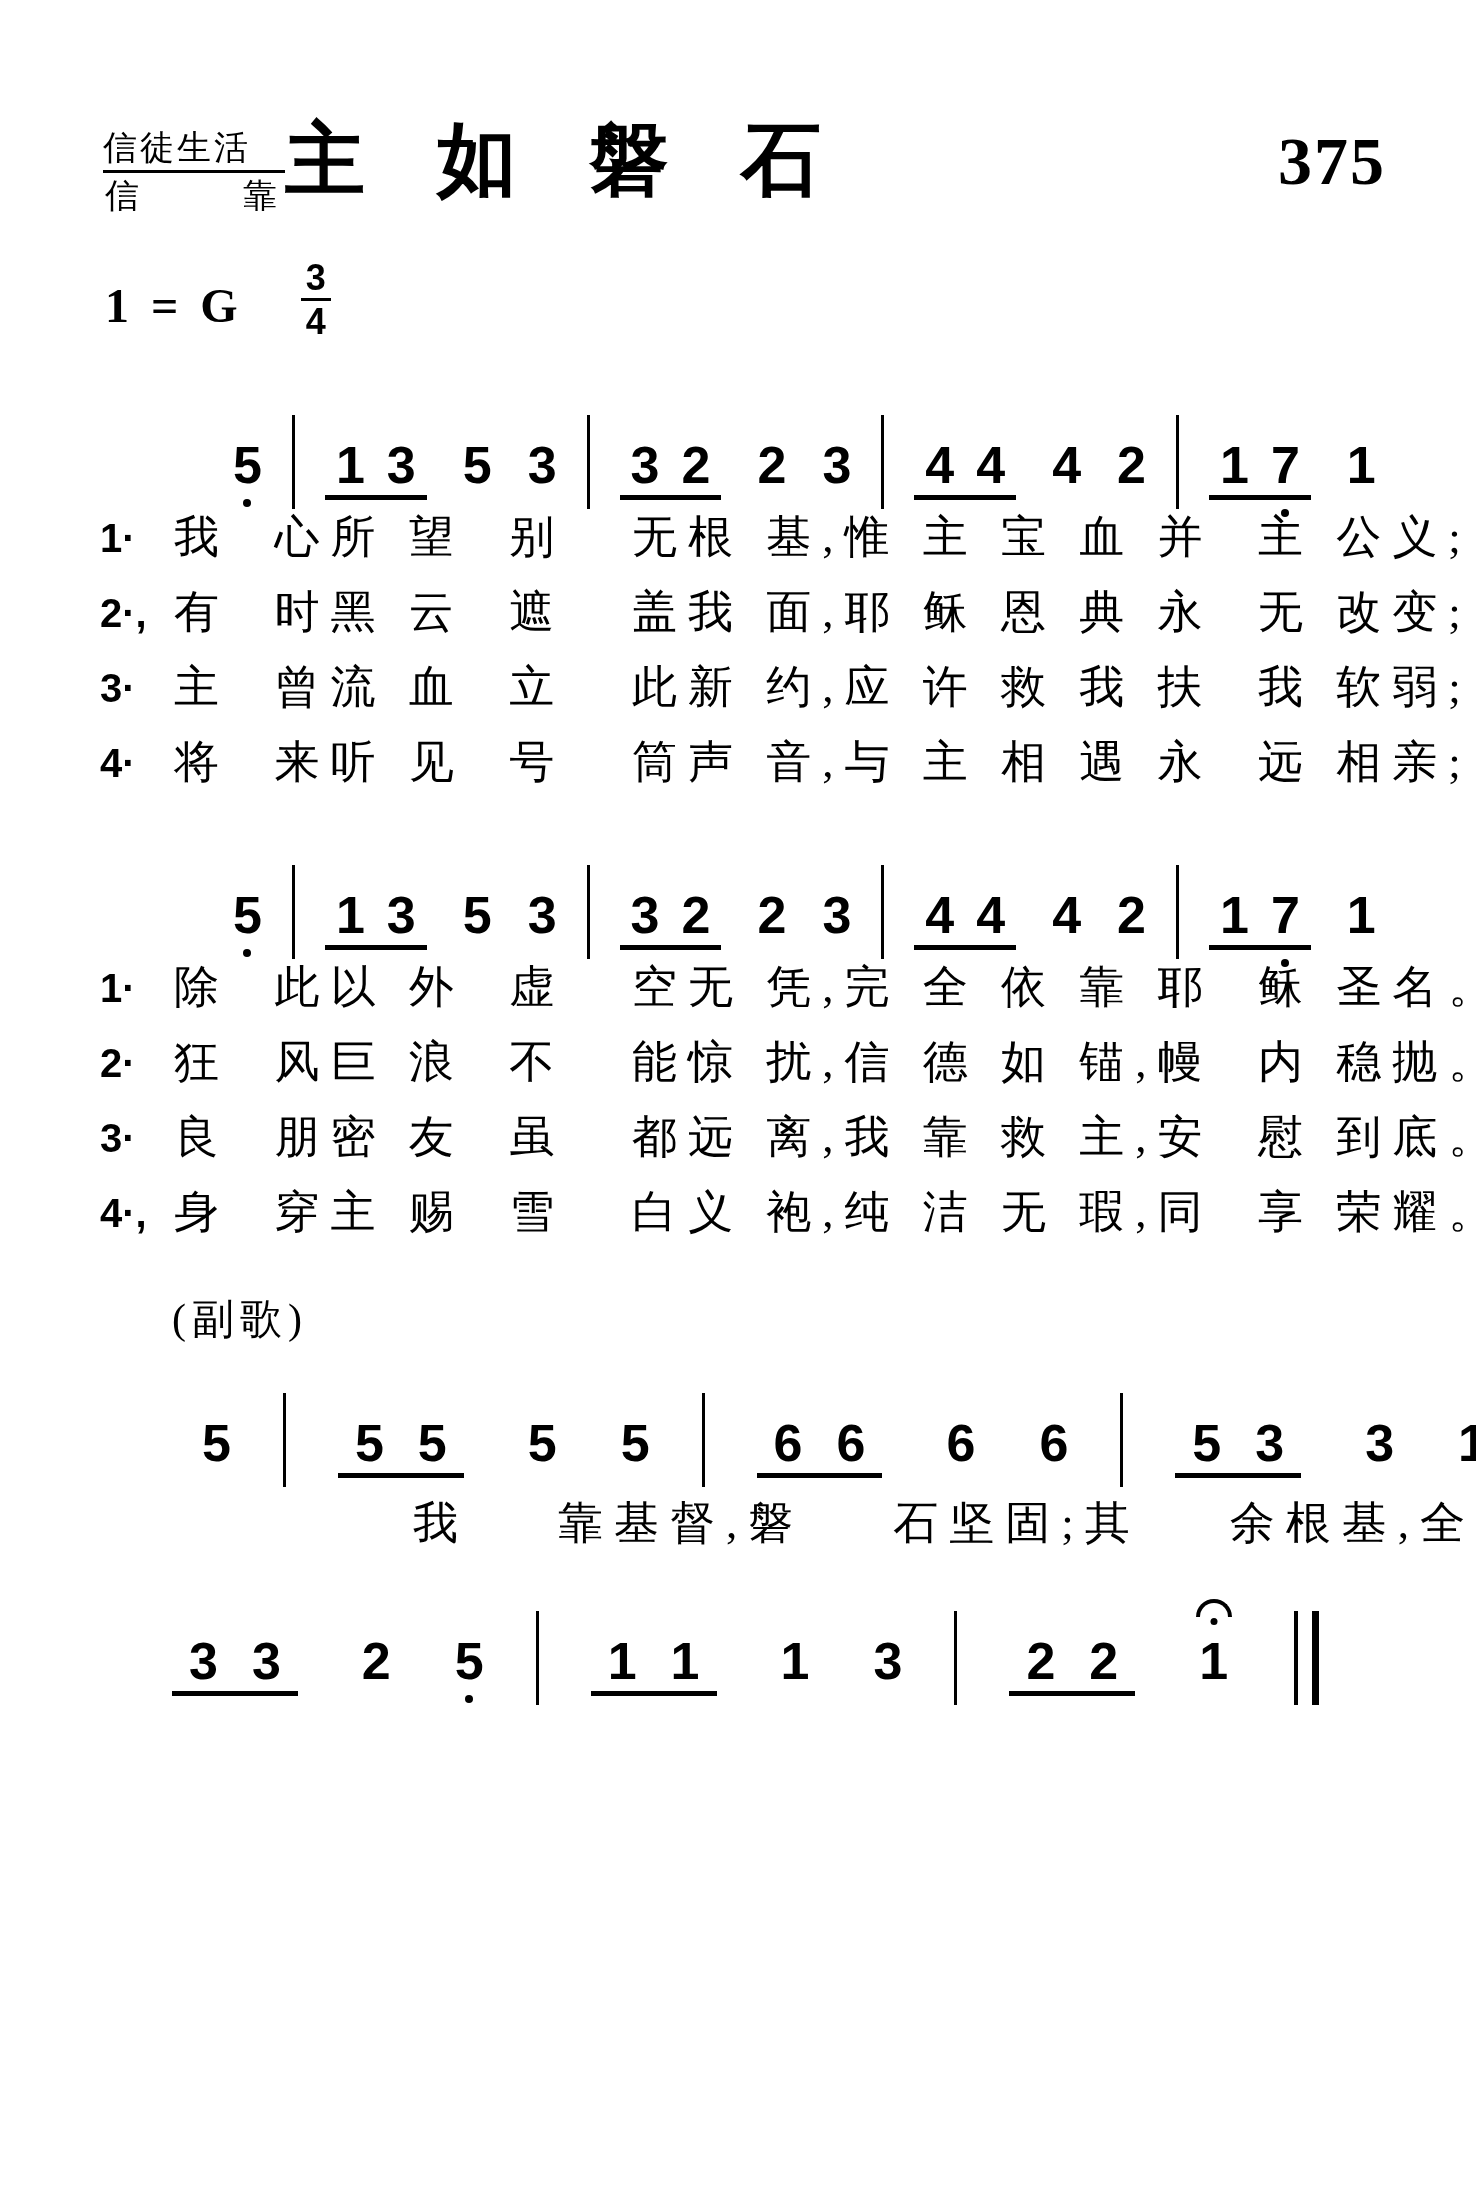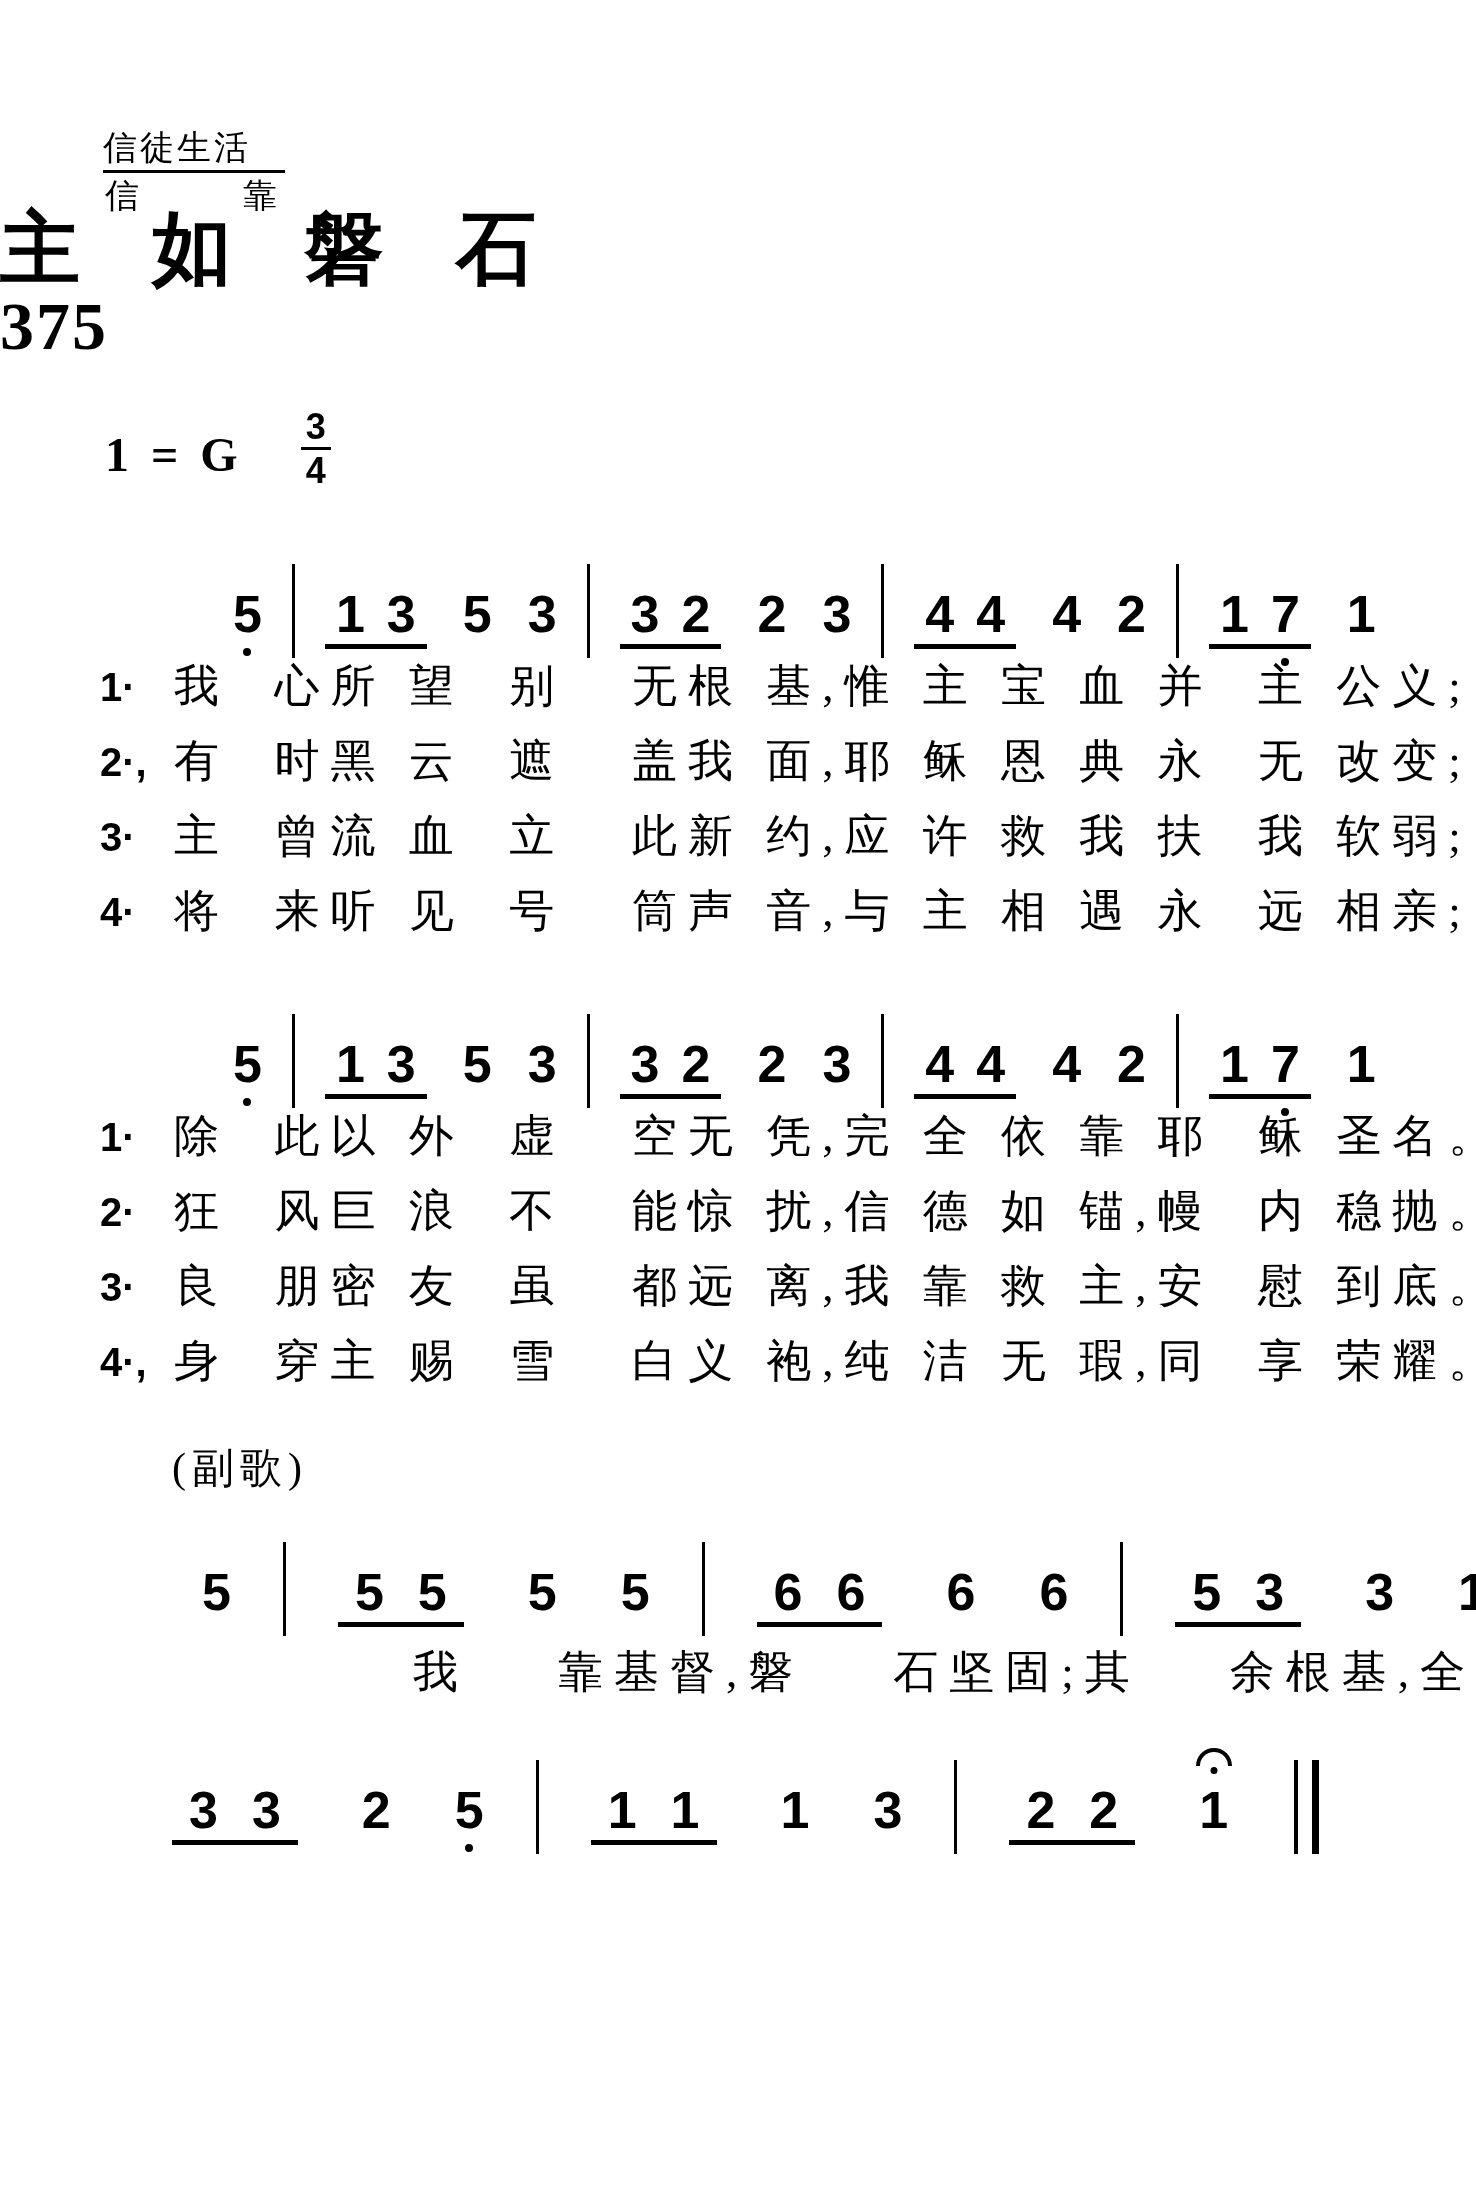--- a/index.html
+++ b/index.html
@@ -5,26 +5,26 @@
   html,body { margin:0; padding:0; background:#ffffff; }
   .page {
     position:relative;
     width:1476px; height:2185px;
     background:#ffffff; color:#000000;
     font-family:"Liberation Serif", serif;
     overflow:hidden;
   }
 
   
-  .header { display:flex; align-items:flex-start; padding-top:128px;flex-direction:column; }
+  .header { display:flex; align-items:flex-start; padding-top:128px; }
   .category { margin-left:103px; width:182px; font-size:34px; line-height:1.2; flex-shrink:0; }
   .cat-top { border-bottom:3px solid #000; padding-bottom:1px; letter-spacing:3px; }
   .cat-bottom { display:flex; justify-content:space-between; padding:3px 8px 0 2px; }
   .title {
-    flex:1; text-align:right; margin:-12px 0 0 0;
+    flex:1; text-align:left; margin:-12px 0 0 0;
     font-size:80px; font-weight:900; letter-spacing:26px;
     font-family:"Liberation Serif", serif; line-height:1.1;
   }
   .number {
     margin-right:90px; margin-top:-6px; flex-shrink:0;
     font-size:68px; font-weight:700; letter-spacing:2px;
     font-family:"Liberation Serif", serif;
   }
 
   

